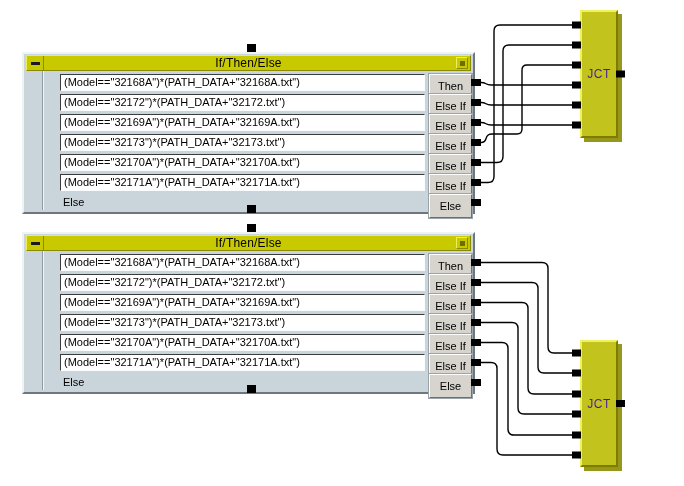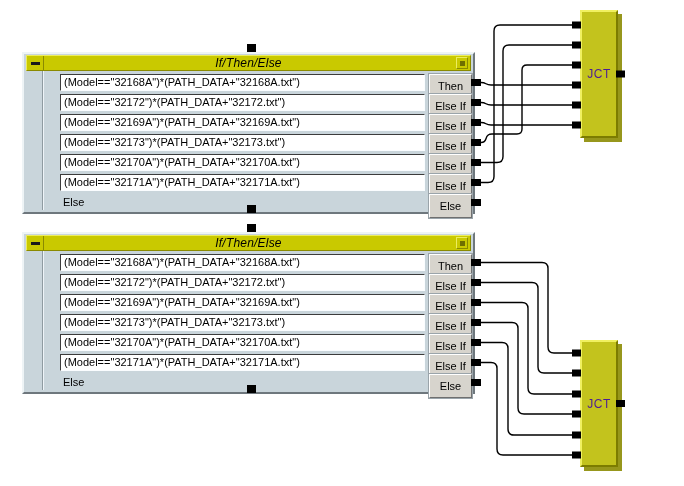--- a/index.html
+++ b/index.html
@@ -22,21 +22,21 @@
   }
   .min-btn{
     position:absolute;left:0;top:0;bottom:0;width:16px;
     border-right:1px solid var(--title-bar-sh);
     display:flex;align-items:center;justify-content:center;cursor:pointer;
   }
   .min-glyph{width:9px;height:3px;background:#1a1a1a;}
   .title-text{
     position:absolute;left:0;right:0;top:0;bottom:0;
     display:flex;align-items:center;justify-content:center;
-    font-size:12px;color:#000;letter-spacing:0.2px;font-style:italic;
+    font-size:12px;color:#000;letter-spacing:0.2px;
   }
   .menu-btn{
     position:absolute;right:2px;top:1px;width:12px;height:12px;box-sizing:border-box;
     background:var(--title-bar);
     border:1px solid;
     border-color:var(--title-bar-hl) var(--title-bar-sh) var(--title-bar-sh) var(--title-bar-hl);
     display:flex;align-items:center;justify-content:center;cursor:pointer;
   }
   .menu-dot{width:5px;height:5px;background:#6e6e00;}
   .groove{

